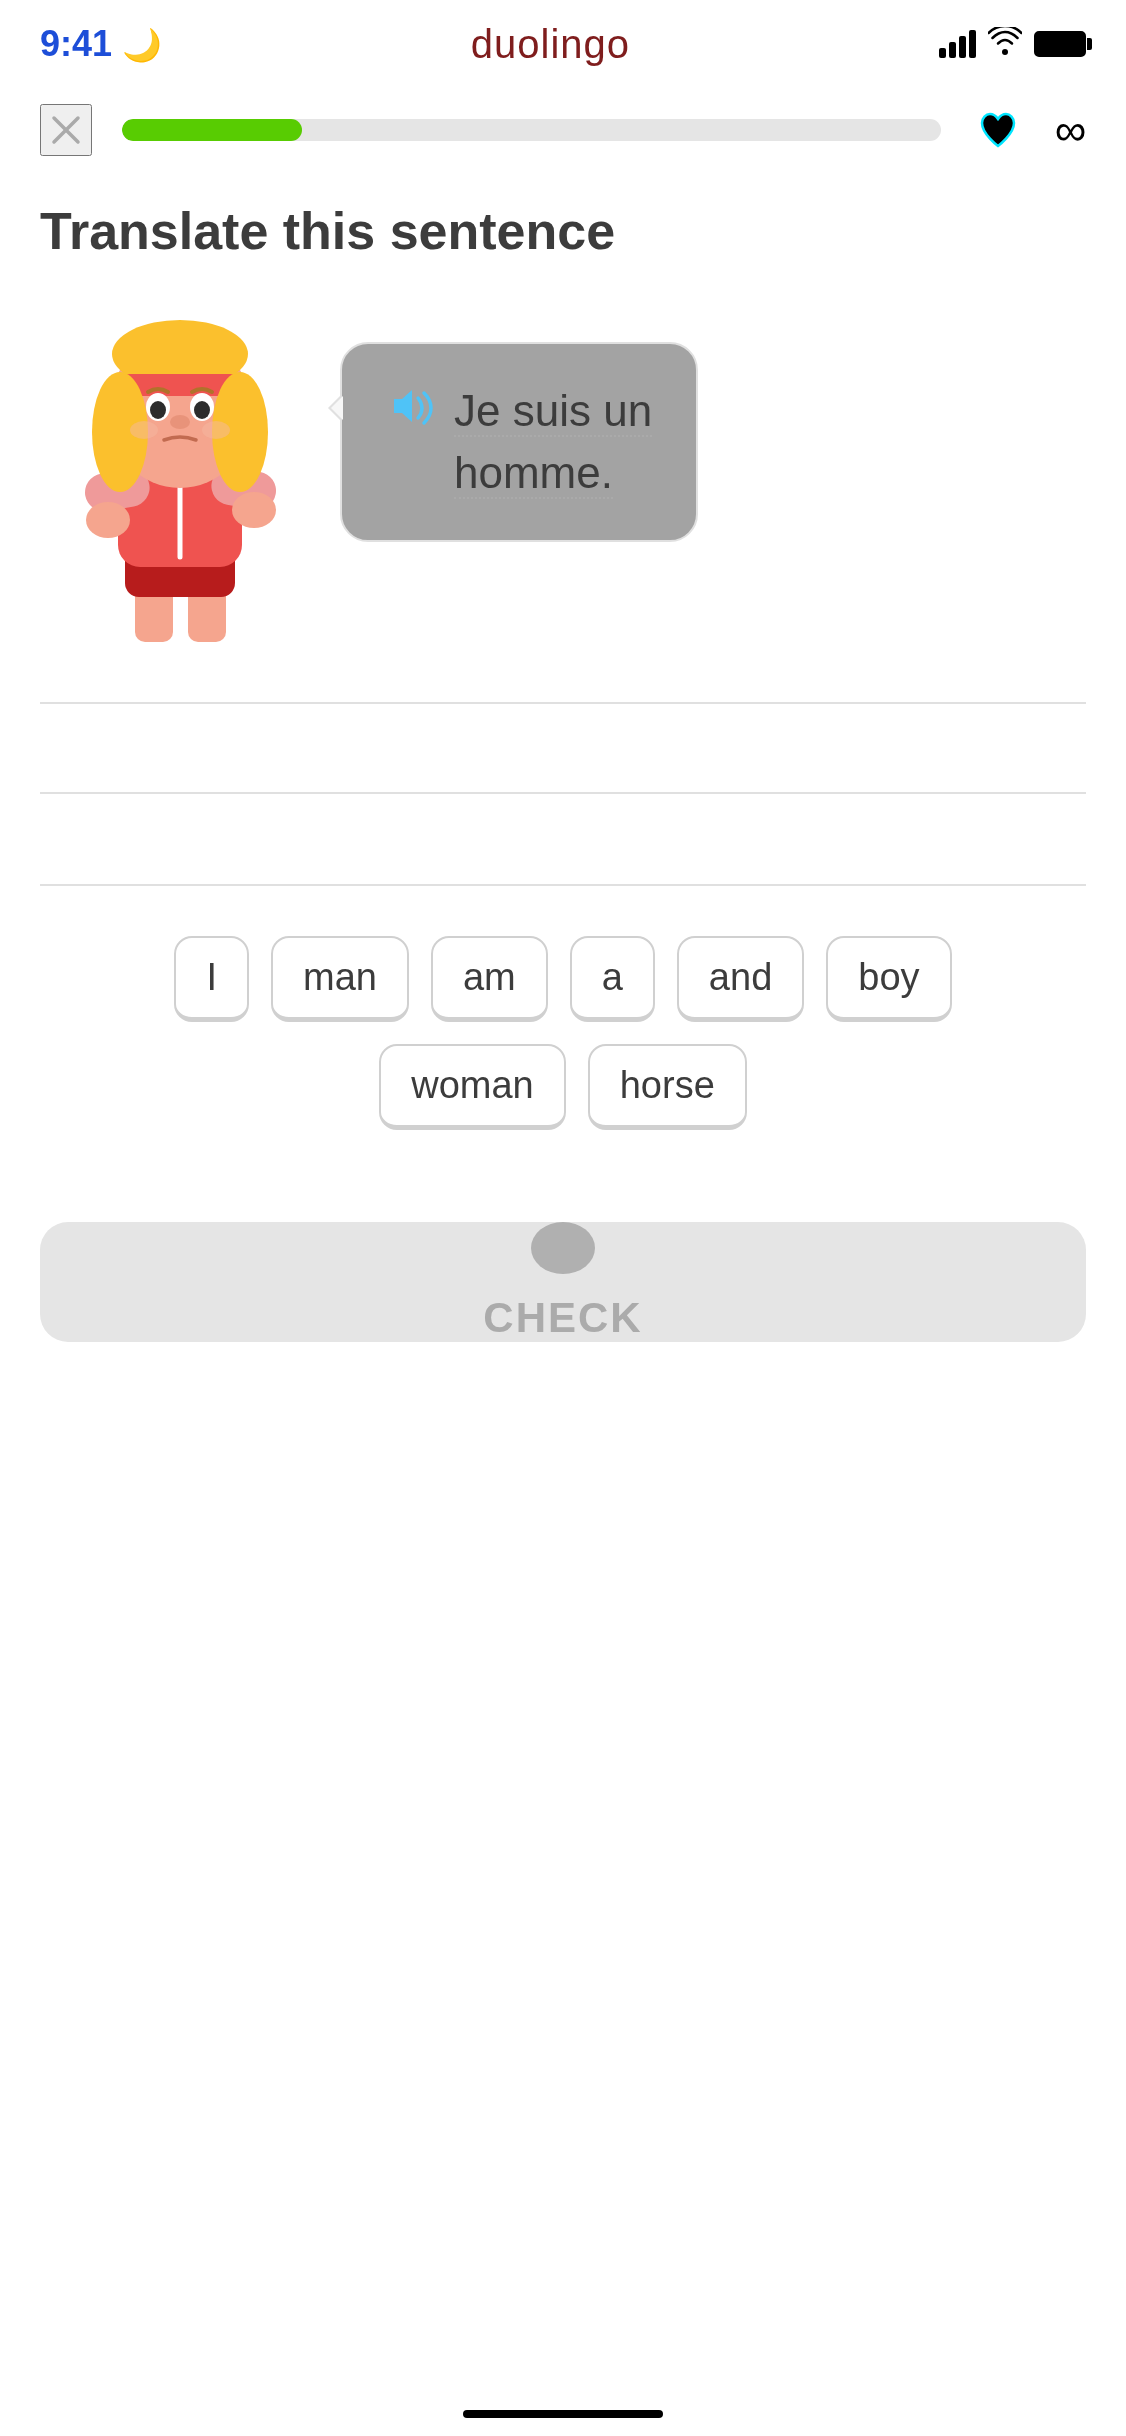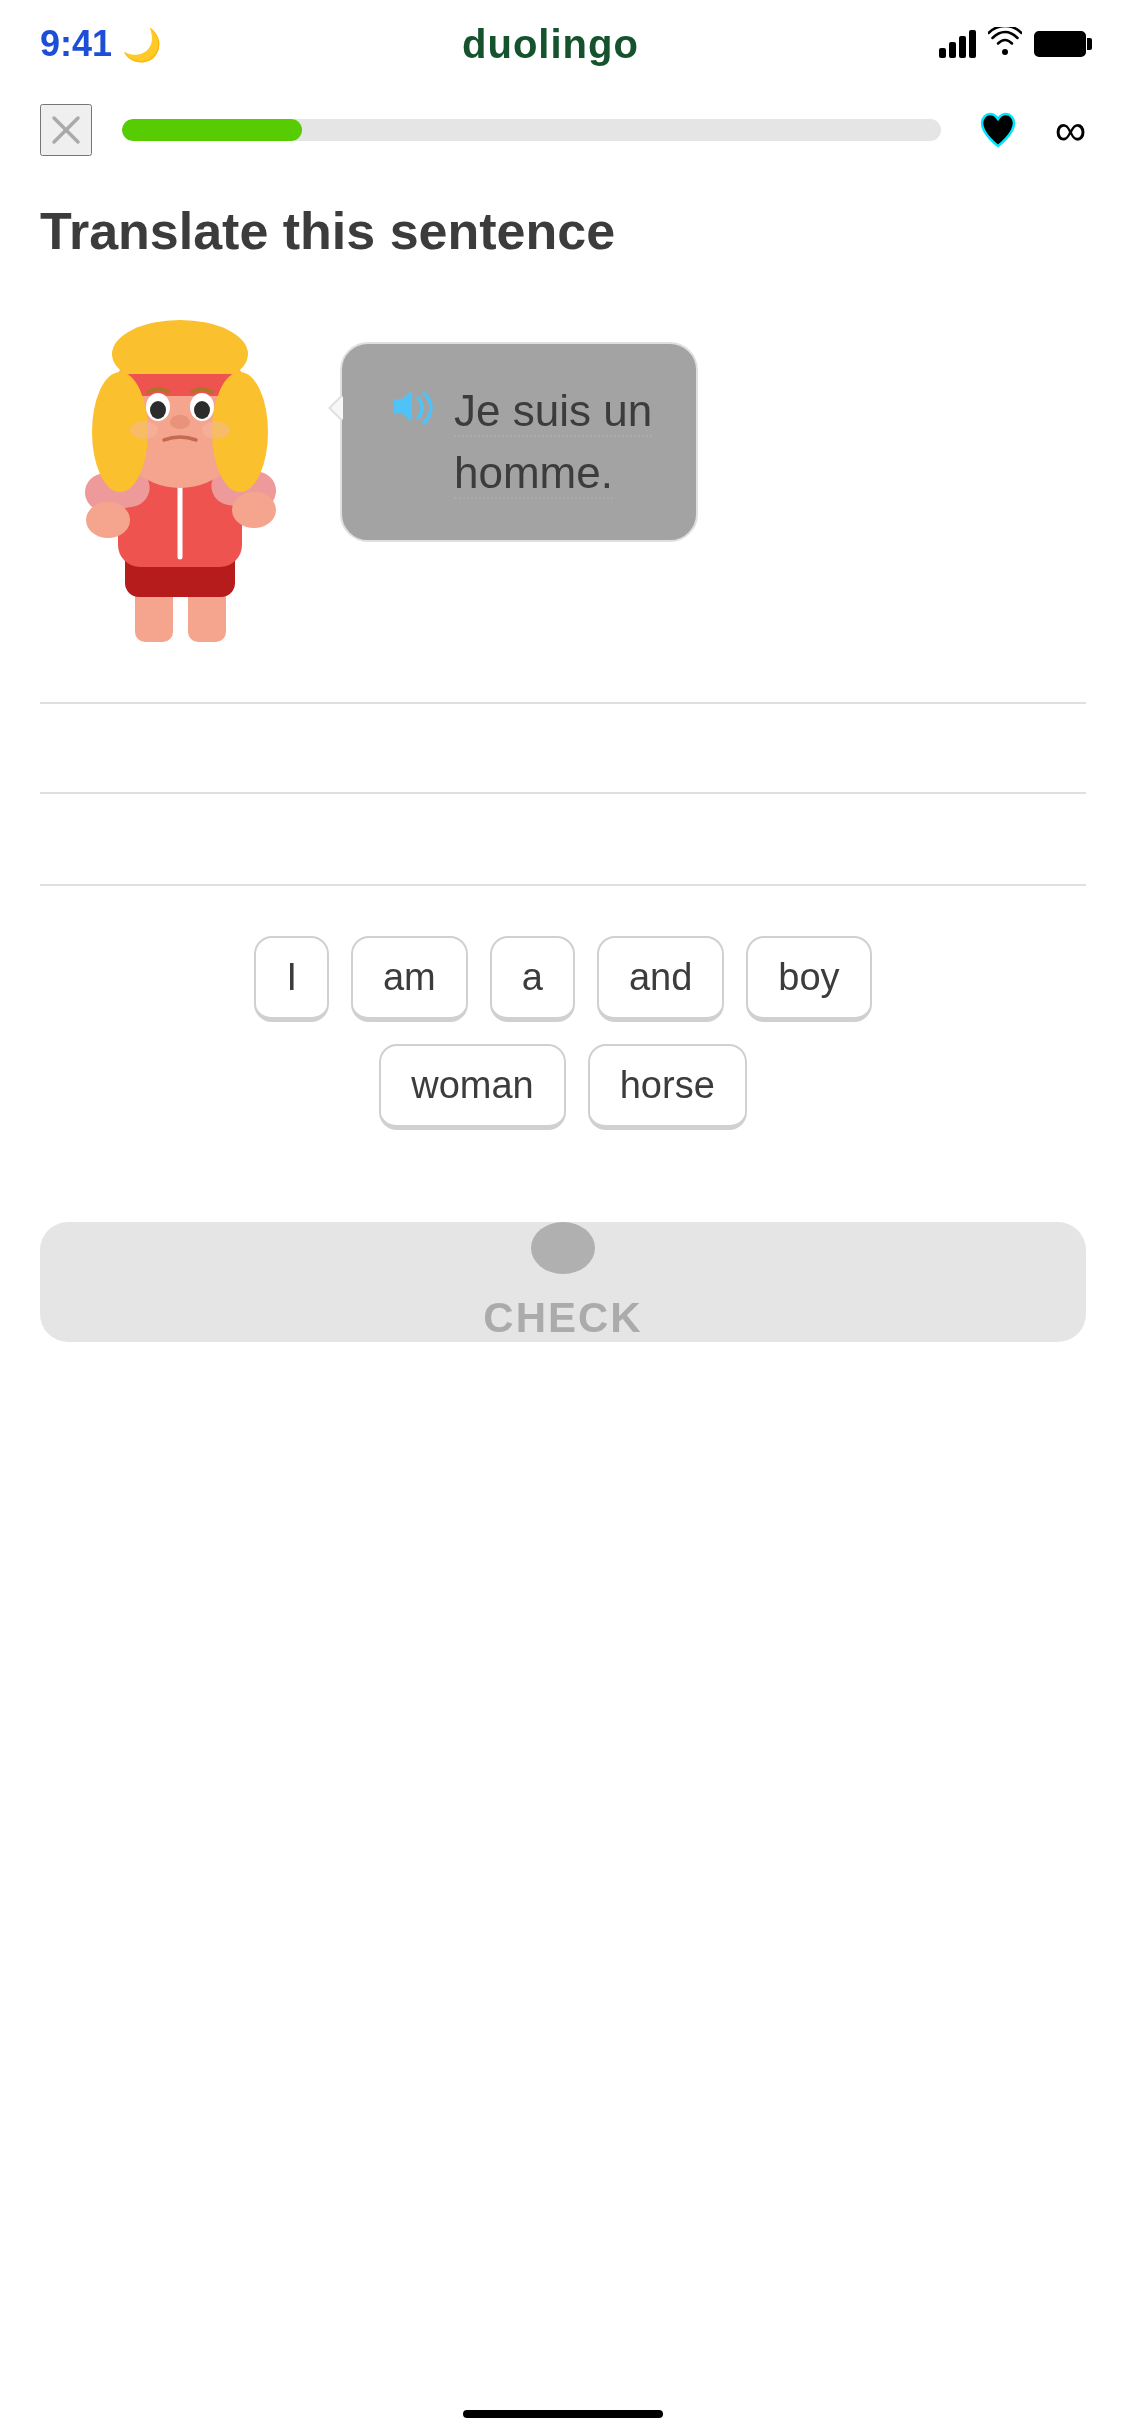--- a/index.html
+++ b/index.html
@@ -22,22 +22,22 @@
       padding: 18px 40px 10px 40px;
       height: 80px;
     }
     .status-time {
       font-size: 36px;
       font-weight: 600;
       color: #1d4ed8;
     }
     .status-logo {
       font-size: 40px;
-      font-weight: 700;
-      color: #14532d;
+      font-weight: 400;
+      color: #7f1d1d;
       letter-spacing: 1px;
     }
     .status-icons {
       display: flex;
       align-items: center;
       gap: 12px;
     }
     .signal-bars {
       display: flex;
       align-items: flex-end;
@@ -415,20 +415,21 @@
 
   <div class="answer-area">
     <div class="answer-line"></div>
     <div class="answer-line"></div>
   </div>
 </div>
 
 <div class="word-bank">
   <div class="word-bank-row">
     <button class="word-chip">I</button>
+    <button class="word-chip">man</button>
     <button class="word-chip">am</button>
     <button class="word-chip">a</button>
     <button class="word-chip">and</button>
     <button class="word-chip">boy</button>
   </div>
   <div class="word-bank-row">
     <button class="word-chip">woman</button>
     <button class="word-chip">horse</button>
   </div>
 </div>

